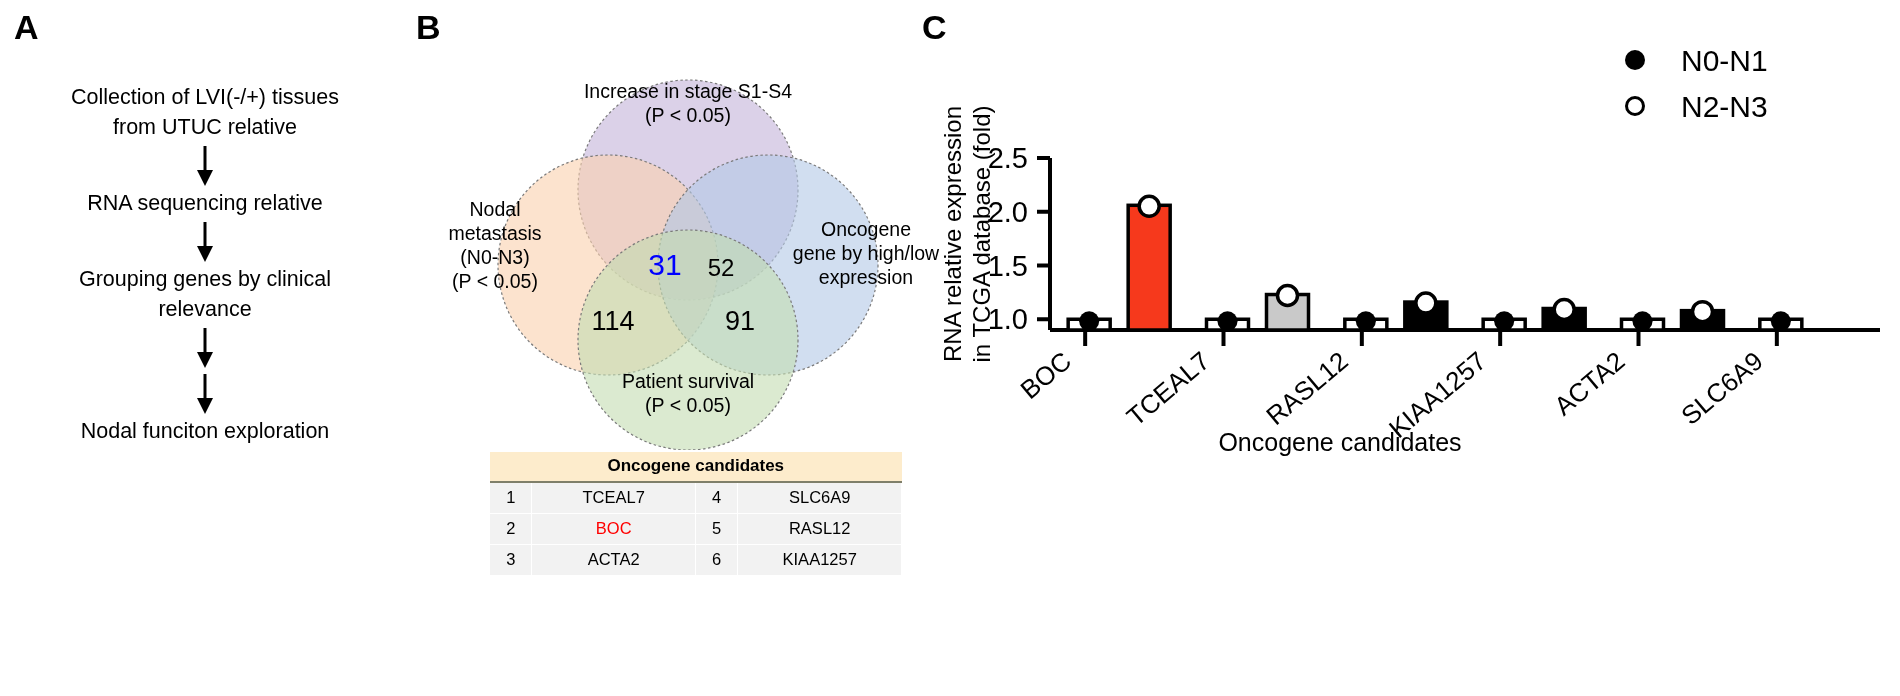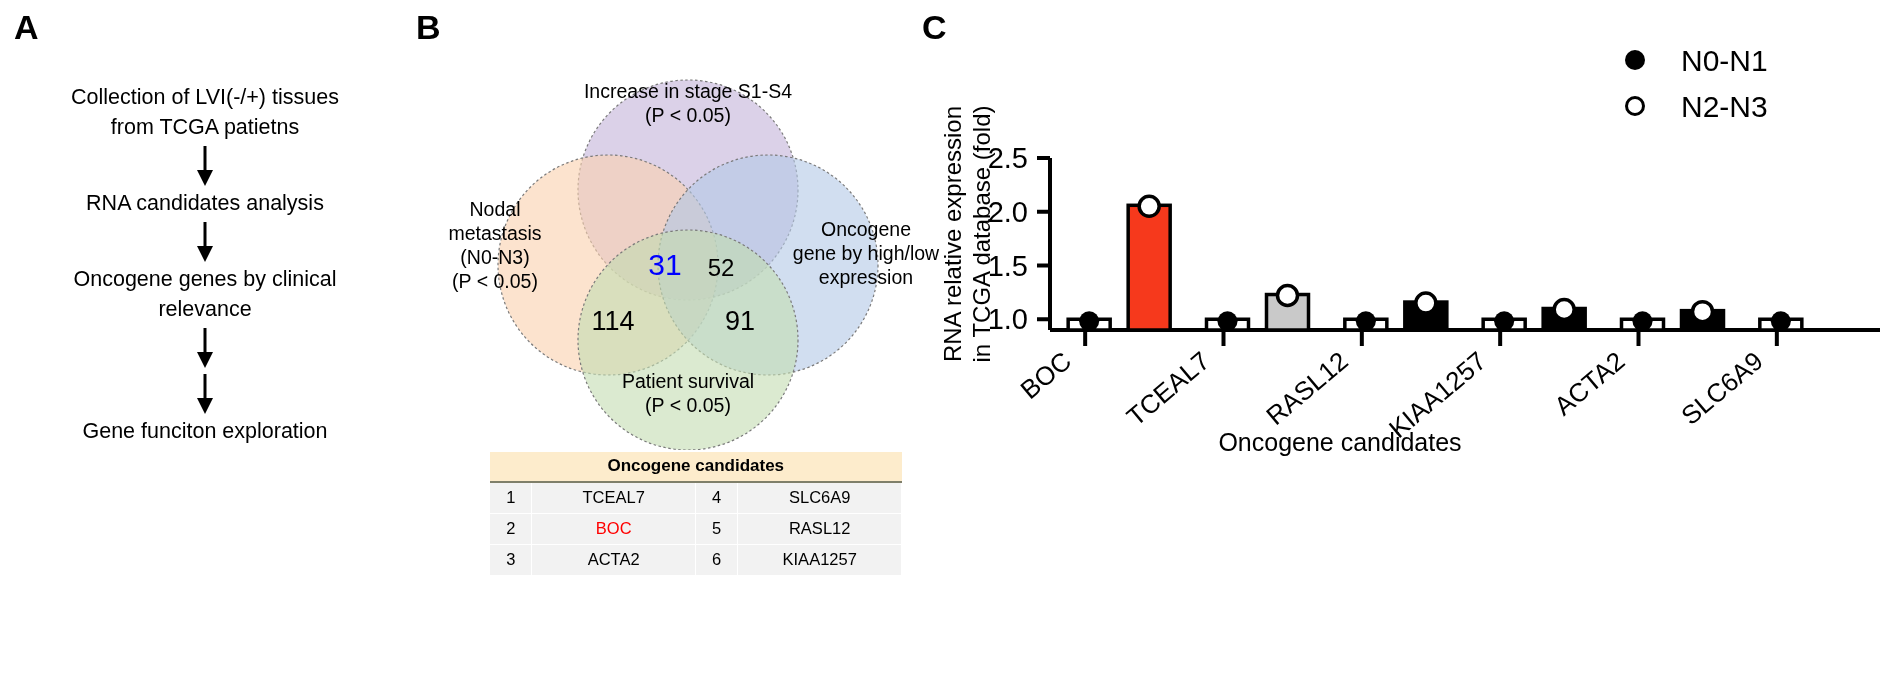--- a/index.html
+++ b/index.html
@@ -94,45 +94,45 @@
   }
 </style>
 </head>
 <body>
 
 <div id="panel-a">
   <div class="panel-letter letter">A</div>
   <div class="flow">
 
     <div class="flow-step">Collection of LVI(-/+) tissues
-from TCGA patietns</div>
-    <svg class="flow-arrow" viewBox="0 0 410 46">
-      <line x1="205" y1="4" x2="205" y2="32" stroke="#000" stroke-width="3"></line>
-      <polygon points="205,44 197,28 213,28" fill="#000"></polygon>
-    </svg>
-
-    <div class="flow-step">RNA candidates analysis</div>
-    <svg class="flow-arrow" viewBox="0 0 410 46">
-      <line x1="205" y1="4" x2="205" y2="32" stroke="#000" stroke-width="3"></line>
-      <polygon points="205,44 197,28 213,28" fill="#000"></polygon>
-    </svg>
-
-    <div class="flow-step">Oncogene genes by clinical
+from UTUC relative</div>
+    <svg class="flow-arrow" viewBox="0 0 410 46">
+      <line x1="205" y1="4" x2="205" y2="32" stroke="#000" stroke-width="3"></line>
+      <polygon points="205,44 197,28 213,28" fill="#000"></polygon>
+    </svg>
+
+    <div class="flow-step">RNA sequencing relative</div>
+    <svg class="flow-arrow" viewBox="0 0 410 46">
+      <line x1="205" y1="4" x2="205" y2="32" stroke="#000" stroke-width="3"></line>
+      <polygon points="205,44 197,28 213,28" fill="#000"></polygon>
+    </svg>
+
+    <div class="flow-step">Grouping genes by clinical
 relevance</div>
     <svg class="flow-arrow" viewBox="0 0 410 46">
       <line x1="205" y1="4" x2="205" y2="32" stroke="#000" stroke-width="3"></line>
       <polygon points="205,44 197,28 213,28" fill="#000"></polygon>
     </svg>
 
     <svg class="flow-arrow" viewBox="0 0 410 46">
       <line x1="205" y1="4" x2="205" y2="32" stroke="#000" stroke-width="3"></line>
       <polygon points="205,44 197,28 213,28" fill="#000"></polygon>
     </svg>
 
-    <div class="flow-step">Gene funciton exploration</div>
+    <div class="flow-step">Nodal funciton exploration</div>
   </div>
 </div>
 
 <div id="panel-b">
   <div class="panel-letter letter">B</div>
 
   <div class="venn-wrap">
     <svg width="520" height="410" viewBox="0 0 520 410">
       <g opacity="0.78">
         <circle cx="265" cy="150" r="110" fill="#b59fcf" fill-opacity="0.62" stroke="#555" stroke-width="1.2" stroke-dasharray="2.5,2.5"></circle>

